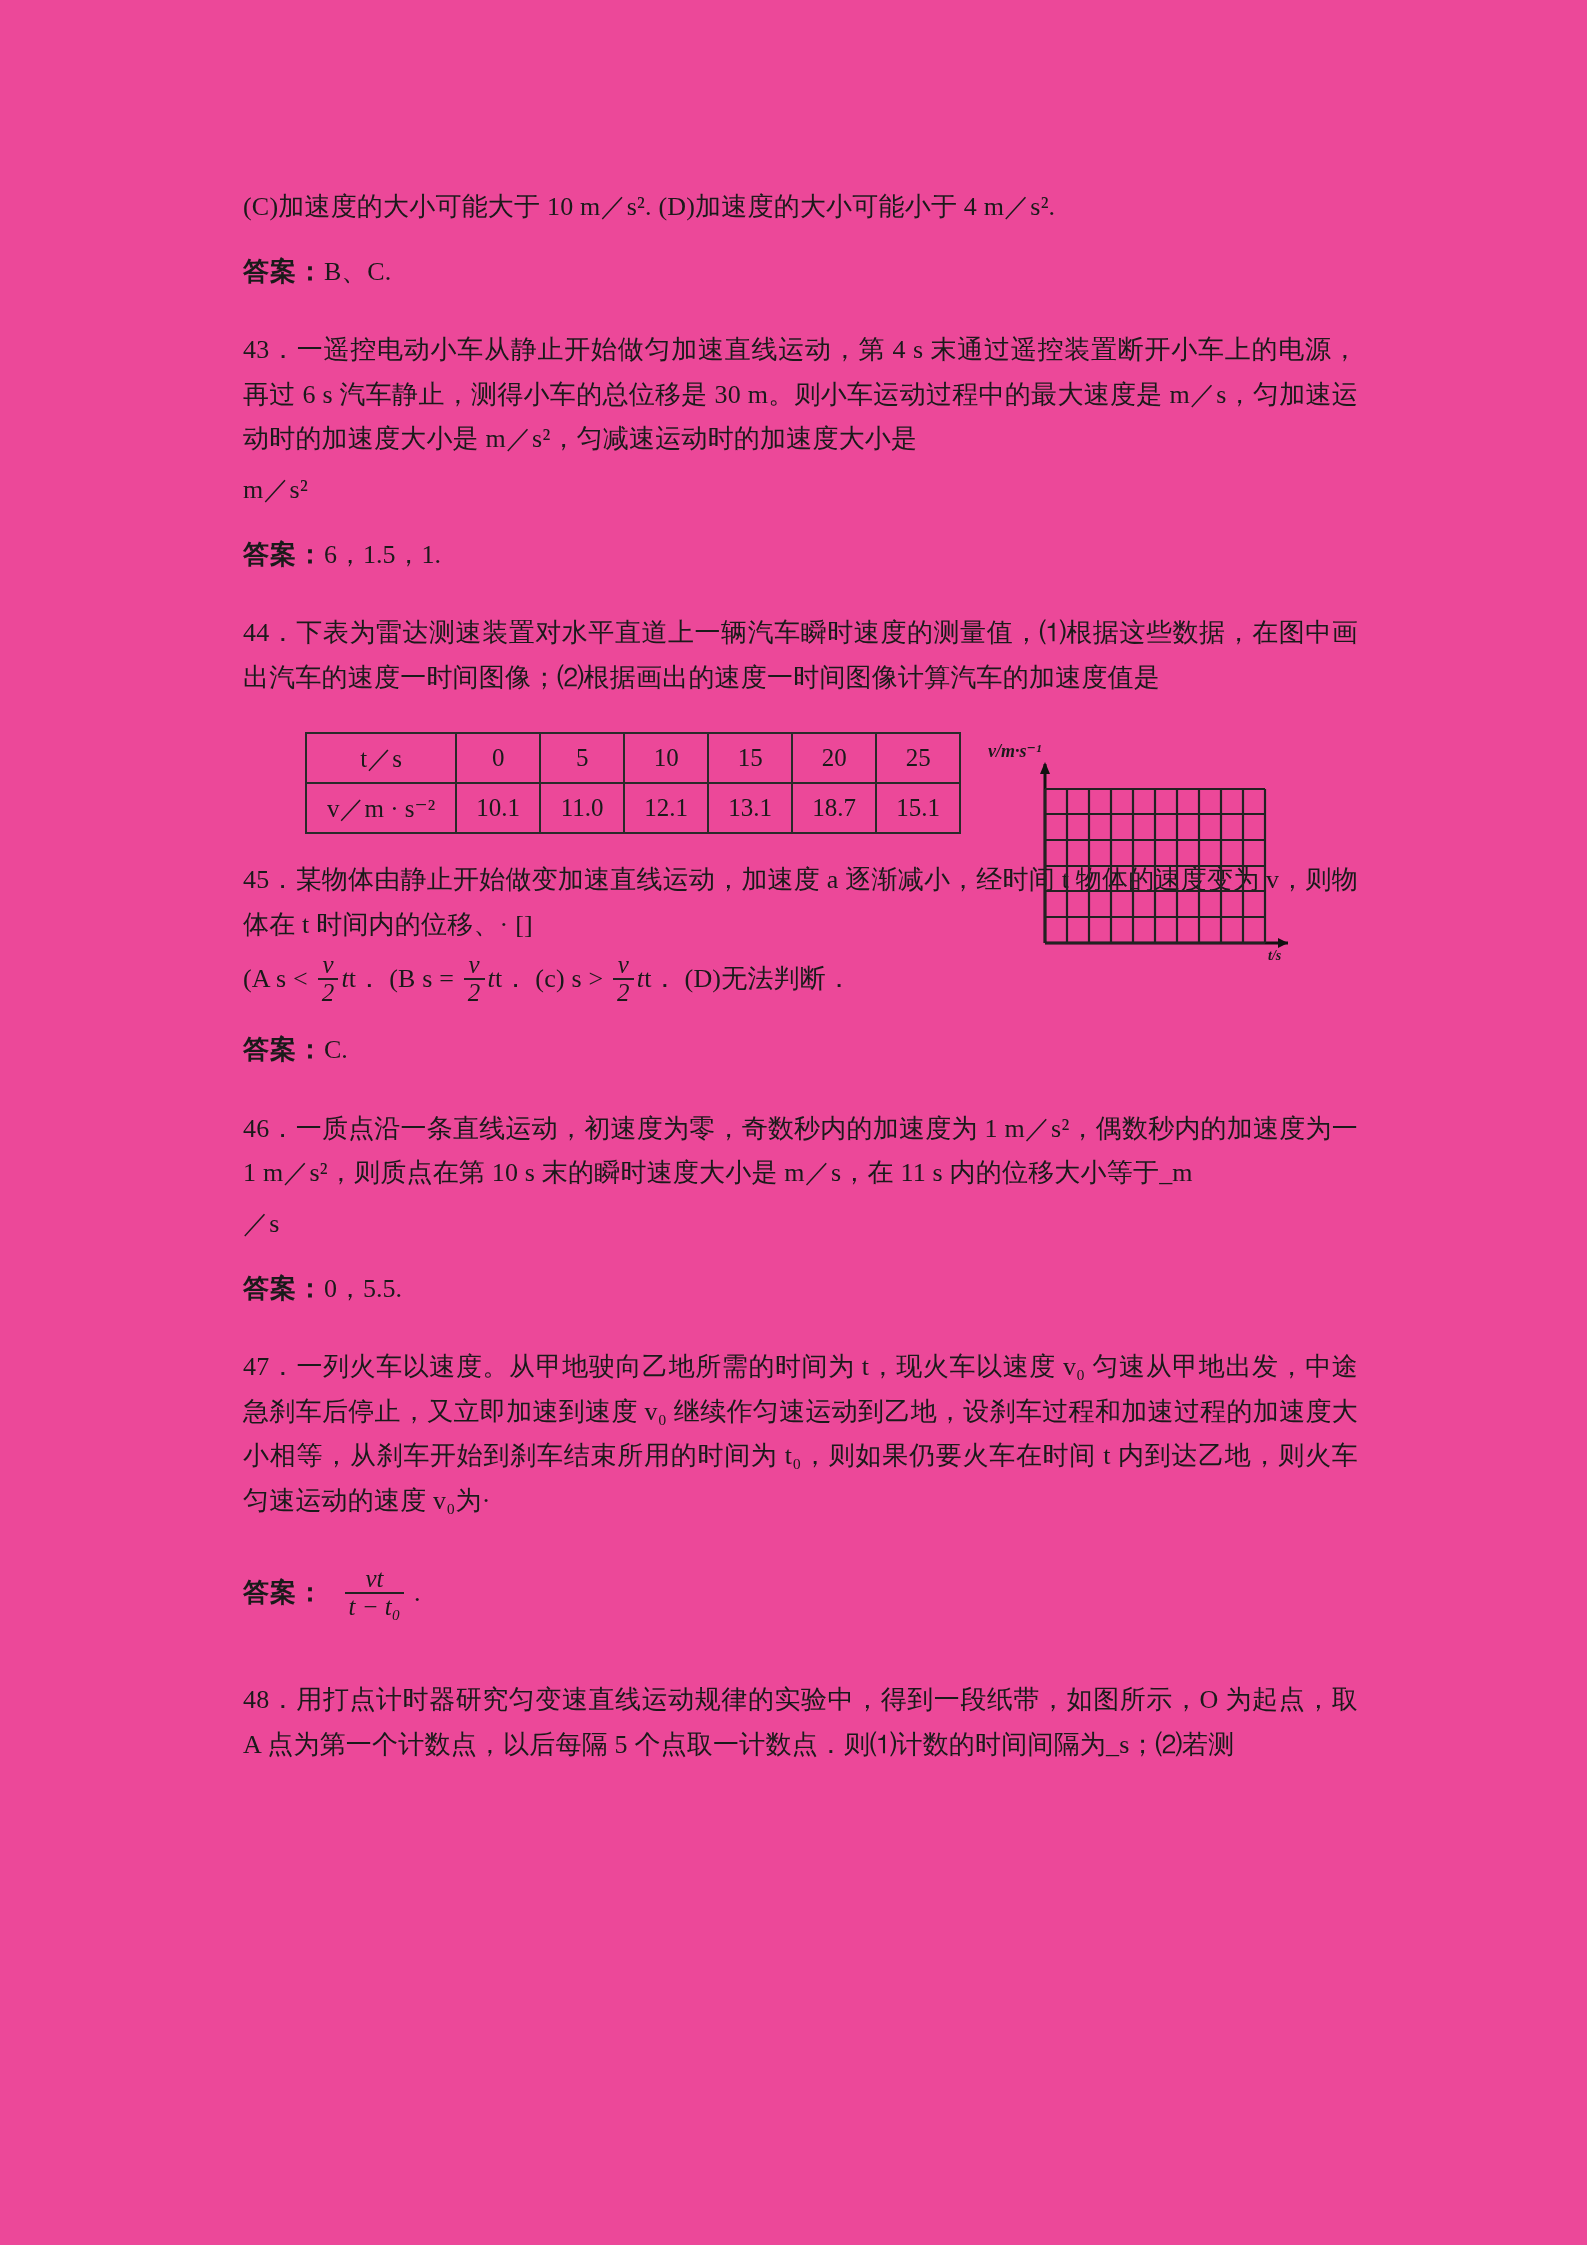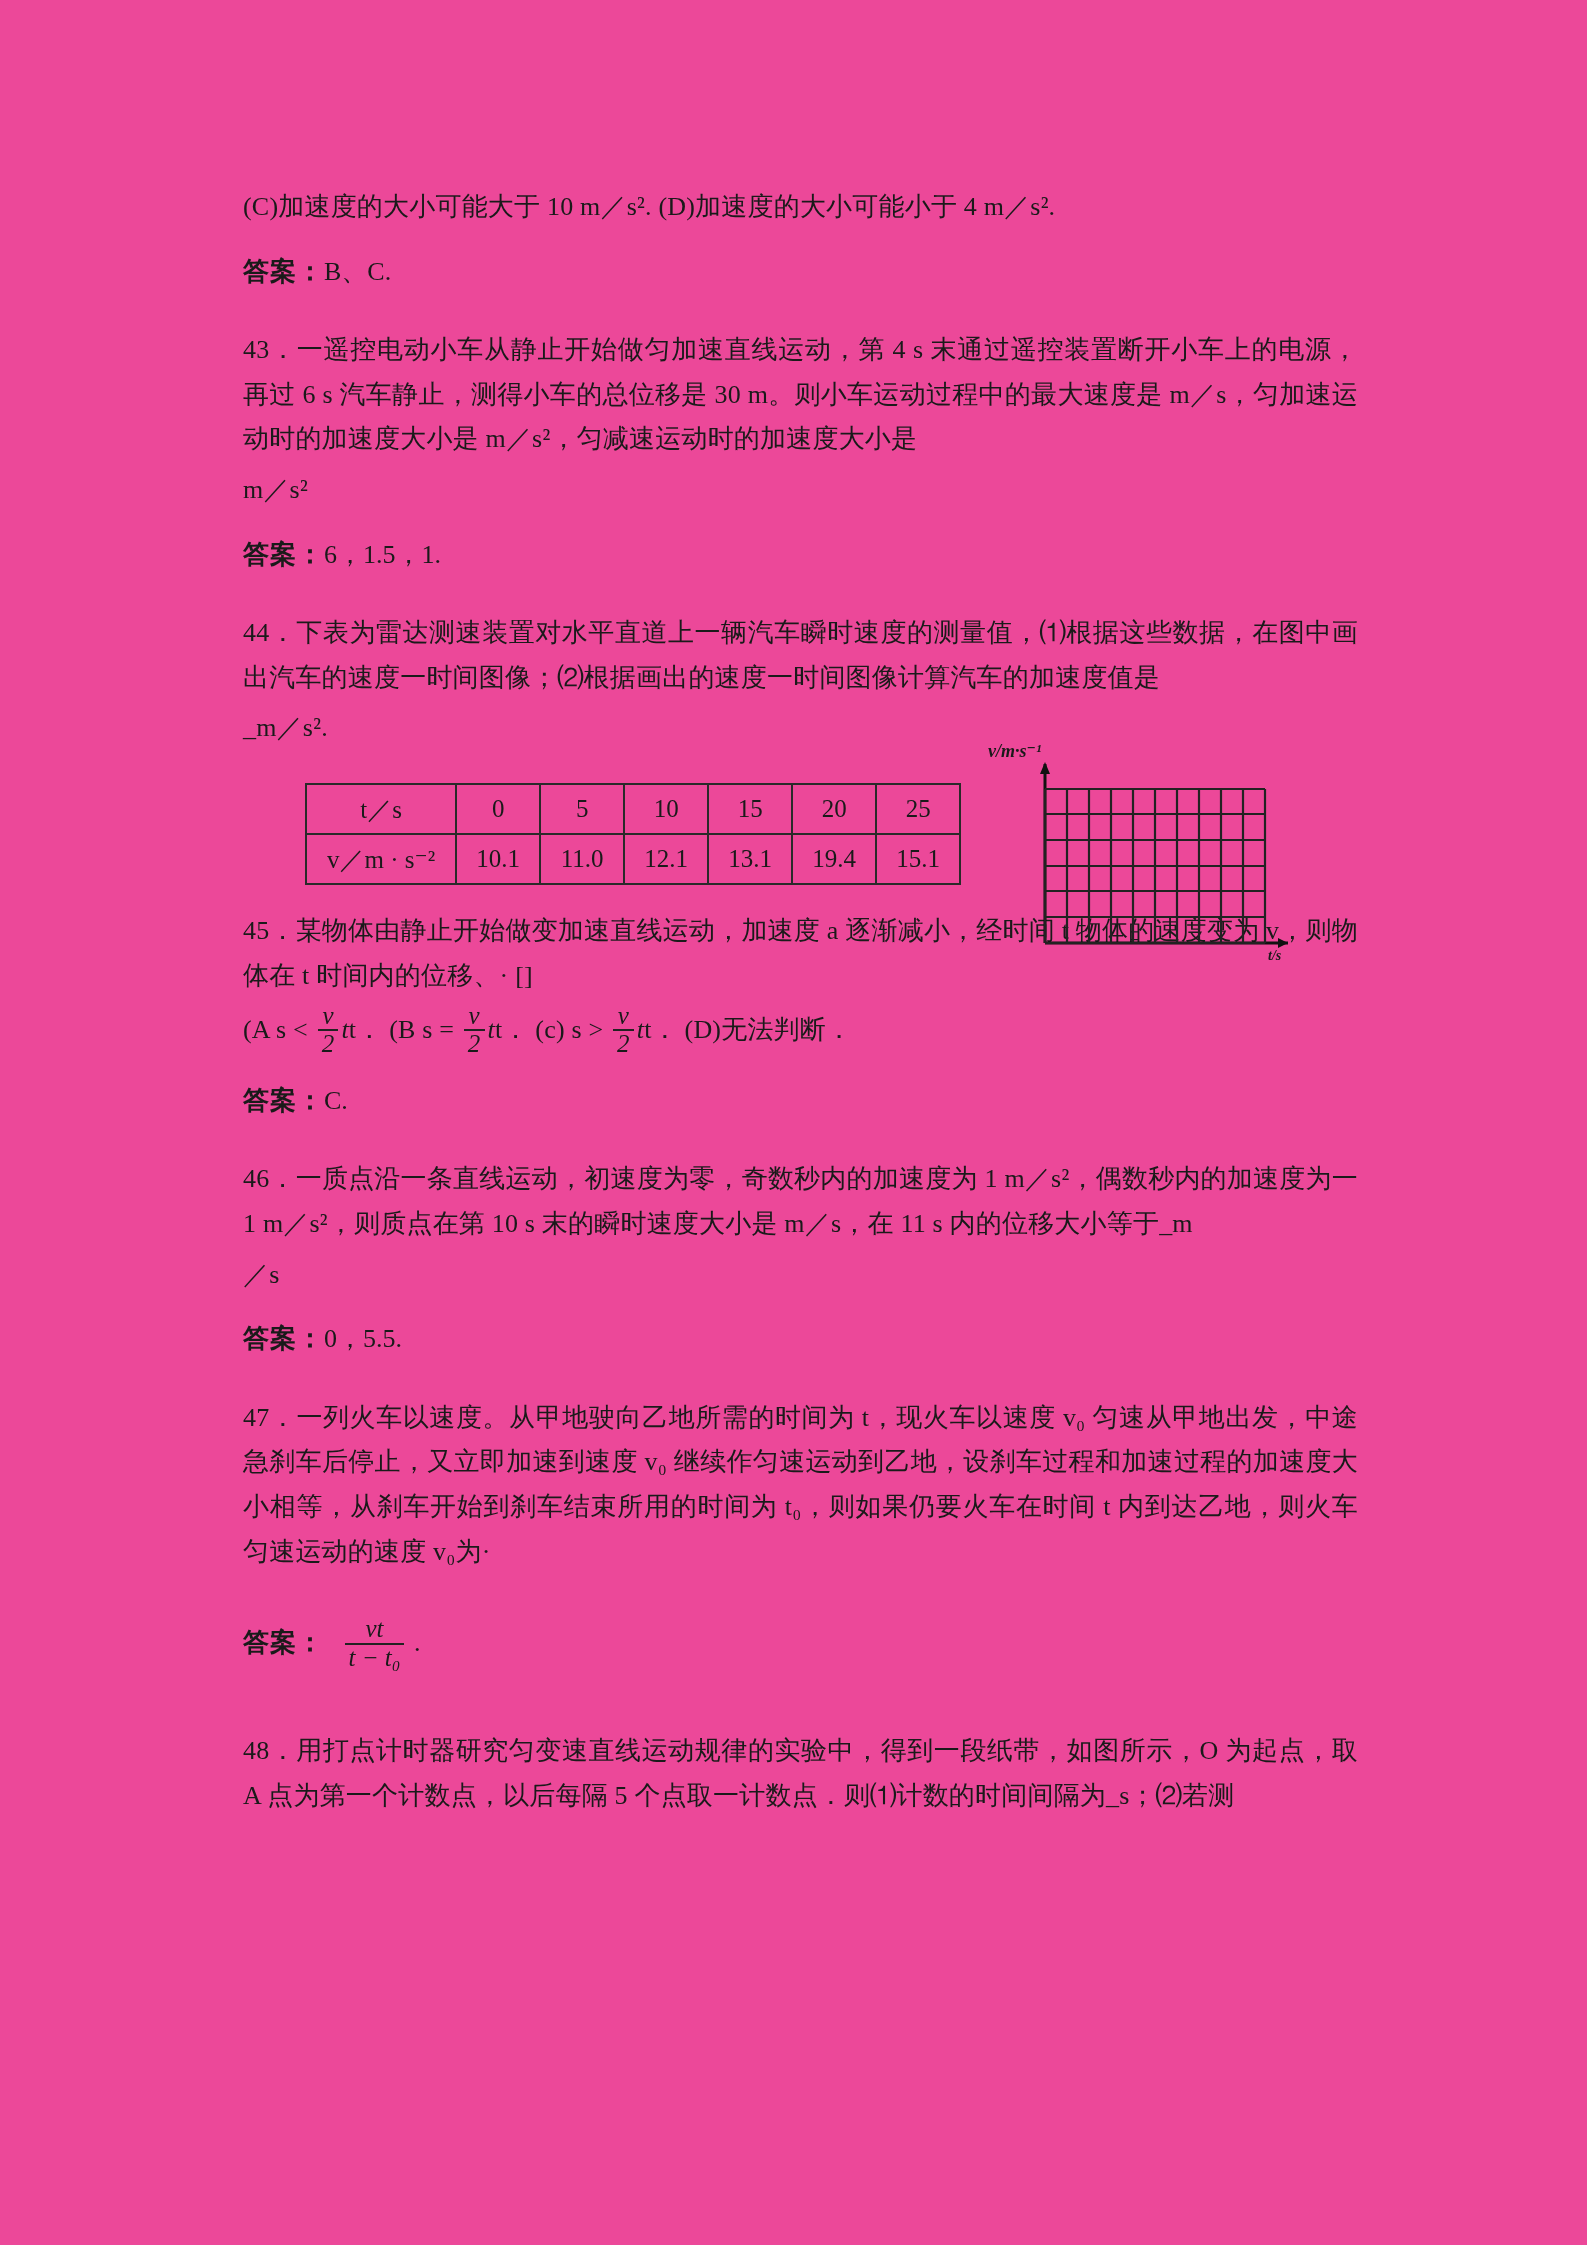--- a/index.html
+++ b/index.html
@@ -132,41 +132,40 @@
     </div>
 
     <div class="blk">
       <p class="ans">
         <span class="ans-label">答案：</span><span>6，1.5，1.</span>
       </p>
     </div>
 
     <div class="blk-tight row-44">
       <p class="para q">44．下表为雷达测速装置对水平直道上一辆汽车瞬时速度的测量值，⑴根据这些数据，在图中画出汽车的速度一时间图像；⑵根据画出的速度一时间图像计算汽车的加速度值是</p>
-      <p class="para">_m／s².</p>
 
       <div class="tblwrap">
         <table class="datatbl">
           <tbody>
               <tr>
             <td class="hdr">t／s</td>
             <td>0</td>
             <td>5</td>
             <td>10</td>
             <td>15</td>
             <td>20</td>
             <td>25</td>
           </tr>
           <tr>
             <td class="hdr">v／m · s⁻²</td>
             <td>10.1</td>
             <td>11.0</td>
             <td>12.1</td>
             <td>13.1</td>
-            <td>19.4</td>
+            <td>18.7</td>
             <td>15.1</td>
           </tr>
         </tbody>
           </table>
       </div>
     </div>
 
     <div class="blk-tight">
       <p class="para q">45．某物体由静止开始做变加速直线运动，加速度 a 逐渐减小，经时间 t 物体的速度变为 v，则物体在 t 时间内的位移、· []</p>
 

